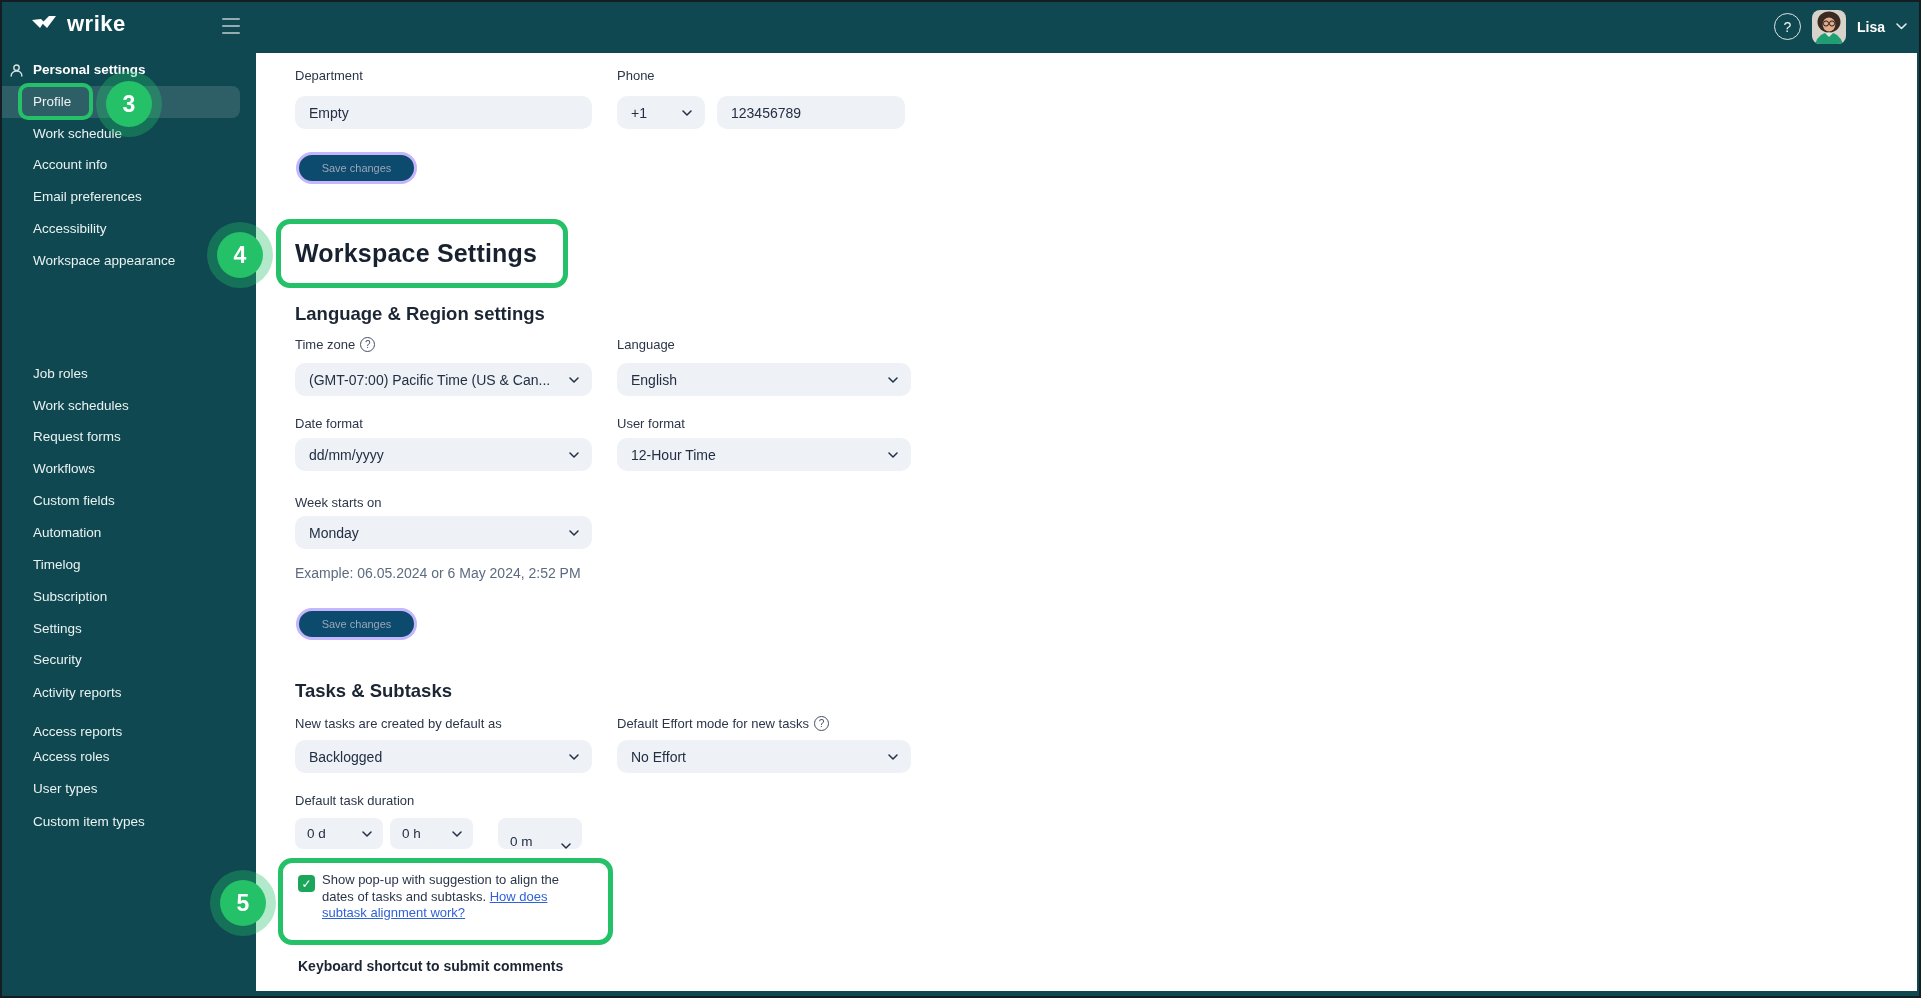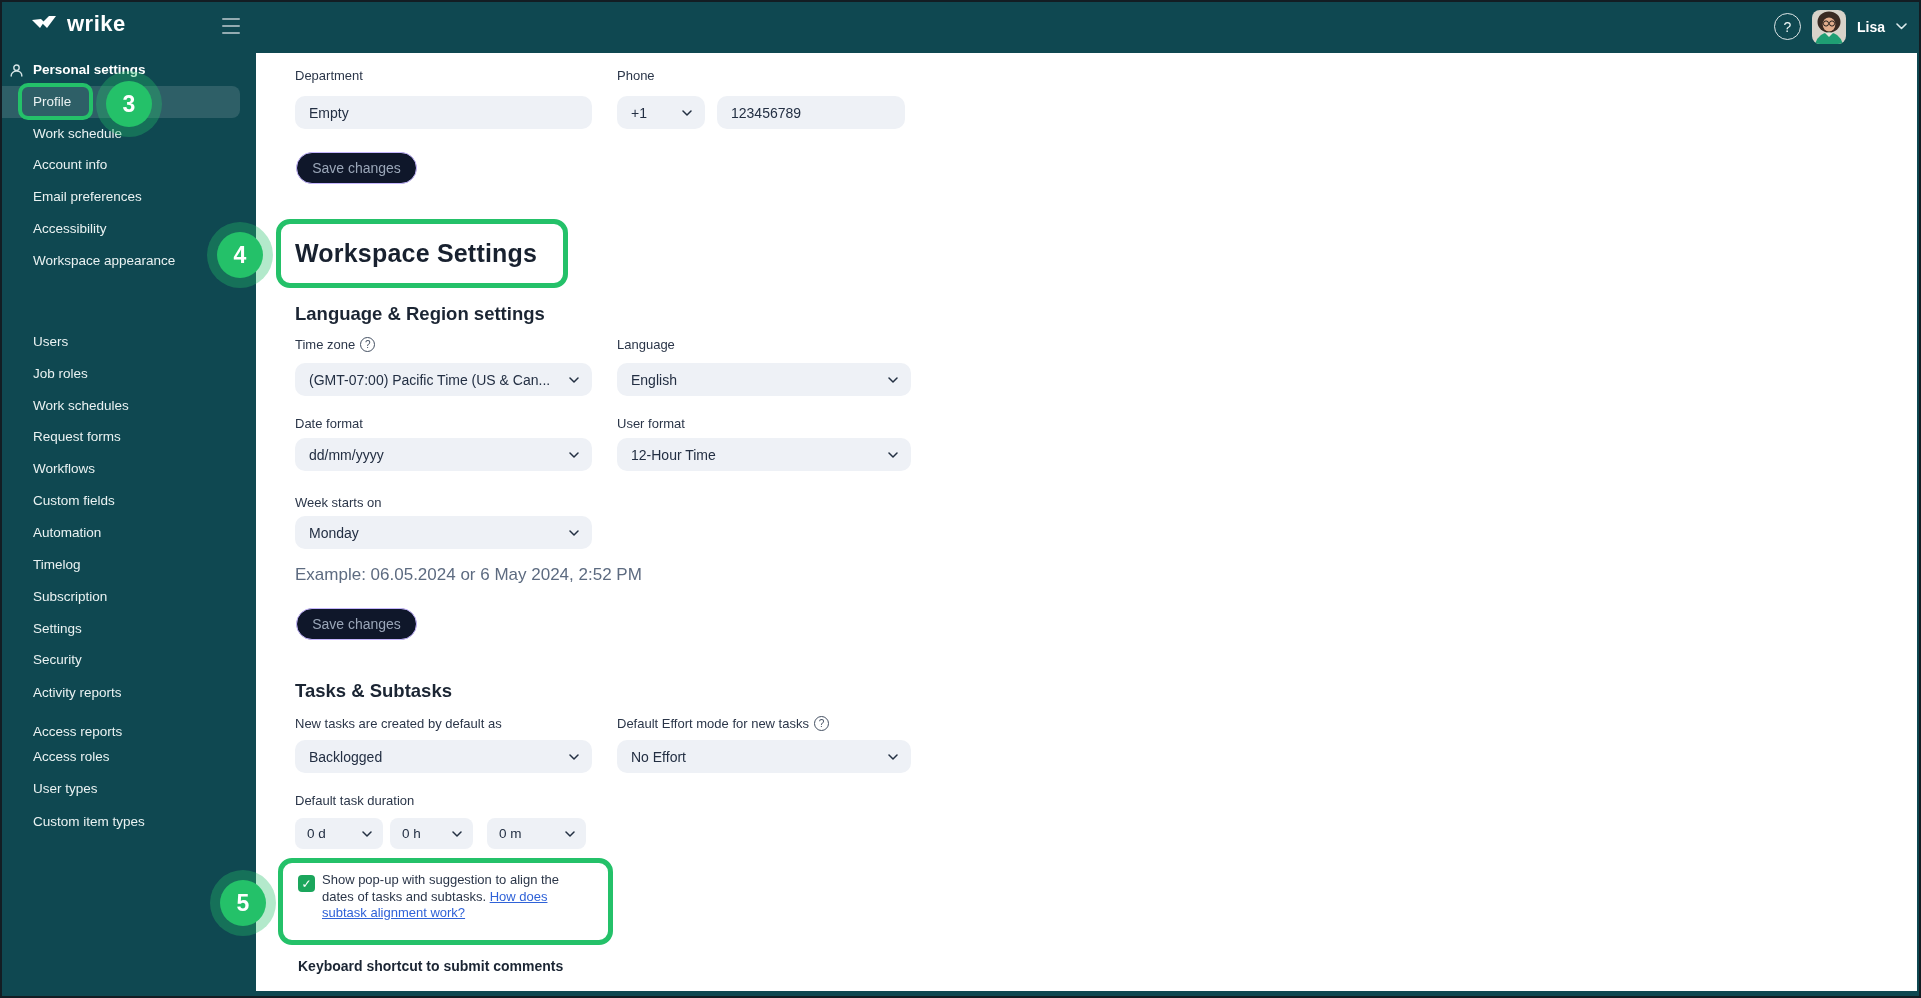--- a/index.html
+++ b/index.html
@@ -31,22 +31,22 @@
   .content { position:absolute; left:256px; top:53px; width:1661px; height:938px; background:#ffffff; z-index:6; }
   .abs { position:absolute; }
   .field-label { font-size:13px; color:#2b3649; display:flex; align-items:center; gap:5px; }
   .h1-title { font-size:25px; font-weight:700; color:#18212f; letter-spacing:0.2px; }
   .h2-title { font-size:18.5px; font-weight:700; color:#1b2533; }
   .text-input, .select { background:#eef1f6; border:none; border-radius:10px; height:33px; font-size:14px; color:#232f43; font-family:"Liberation Sans", sans-serif; }
   .text-input { padding:0 14px; width:100%; outline:none; }
   .select { display:flex; align-items:center; justify-content:space-between; padding:0 13px 0 14px; cursor:pointer; }
   .select .chev { color:#233042; display:flex; align-items:center; }
   .select-sm { height:31px; border-radius:8px; font-size:13.5px; padding:0 11px 0 12px; }
-  .save-btn { background:#0f172a; border:1px solid #c4b5fd; border-radius:16px; height:32px; width:121px; font-size:14px; color:#9aa6b8; font-family:"Liberation Sans", sans-serif; cursor:default; }
-  .helper-text { font-size:17px; color:#5d6b80; }
+  .save-btn { background:#0c4a6e; border:3px solid #c4b5fd; border-radius:16px; height:32px; width:121px; font-size:11px; color:#9aa6b8; font-family:"Liberation Sans", sans-serif; cursor:default; }
+  .helper-text { font-size:14px; color:#5d6b80; }
   .q-icon { width:15px; height:15px; border:1.2px solid #445062; border-radius:50%; color:#445062; font-size:10px; display:inline-flex; align-items:center; justify-content:center; flex:0 0 auto; }
   .checkbox { width:17px; height:17px; background:#1ba65c; border-radius:4px; color:#fff; font-size:12px; display:flex; align-items:center; justify-content:center; cursor:pointer; }
   .cb-text { font-size:13px; line-height:16.5px; color:#2b3649; width:238px; }
   .cb-text a { color:#2f62d8; text-decoration:underline; cursor:pointer; }
   .kbd-label { font-size:14px; font-weight:700; color:#1b2533; }
 
   
   .overlay { position:absolute; inset:0; z-index:40; pointer-events:none; }
   .hl-box { position:absolute; border:5px solid #24c169; border-radius:14px; }
   .hl-box.thin { border-width:4px; border-radius:10px; }
@@ -107,21 +107,20 @@
       </span>
       <span>Personal settings</span>
     </div>
     <div class="side-row selected" style="top:33px;">Profile</div>
     <div class="side-row" style="top:65px;">Work schedule</div>
     <div class="side-row" style="top:96px;">Account info</div>
     <div class="side-row" style="top:128px;">Email preferences</div>
     <div class="side-row" style="top:160px;">Accessibility</div>
     <div class="side-row" style="top:192px;">Workspace appearance</div>
 
-    <div class="side-row" style="top:273px;">Users</div>
     <div class="side-row" style="top:305px;">Job roles</div>
     <div class="side-row" style="top:337px;">Work schedules</div>
     <div class="side-row" style="top:368px;">Request forms</div>
     <div class="side-row" style="top:400px;">Workflows</div>
     <div class="side-row" style="top:432px;">Custom fields</div>
     <div class="side-row" style="top:464px;">Automation</div>
     <div class="side-row" style="top:496px;">Timelog</div>
     <div class="side-row" style="top:528px;">Subscription</div>
     <div class="side-row" style="top:560px;">Settings</div>
     <div class="side-row" style="top:591px;">Security</div>
@@ -248,21 +247,21 @@
         </span>
     </div>
     <div class="abs select select-sm" style="left:134px; top:765px; width:83px;">
       <span>0 h</span>
       <span class="chev">
           <svg width="10" height="6" viewBox="0 0 10 6">
             <path d="M1 1l4 4 4-4" fill="none" stroke="currentColor" stroke-width="1.5" stroke-linecap="round" stroke-linejoin="round"></path>
           </svg>
         </span>
     </div>
-    <div class="abs select select-sm" style="left:231px; top:765px; width:99px;">
+    <div class="abs select select-sm" style="left:242px; top:765px; width:84px;align-items:flex-end;">
       <span>0 m</span>
       <span class="chev">
           <svg width="10" height="6" viewBox="0 0 10 6">
             <path d="M1 1l4 4 4-4" fill="none" stroke="currentColor" stroke-width="1.5" stroke-linecap="round" stroke-linejoin="round"></path>
           </svg>
         </span>
     </div>
 
     <div class="abs checkbox" style="left:42px; top:822px;">
       <span>✓</span>

